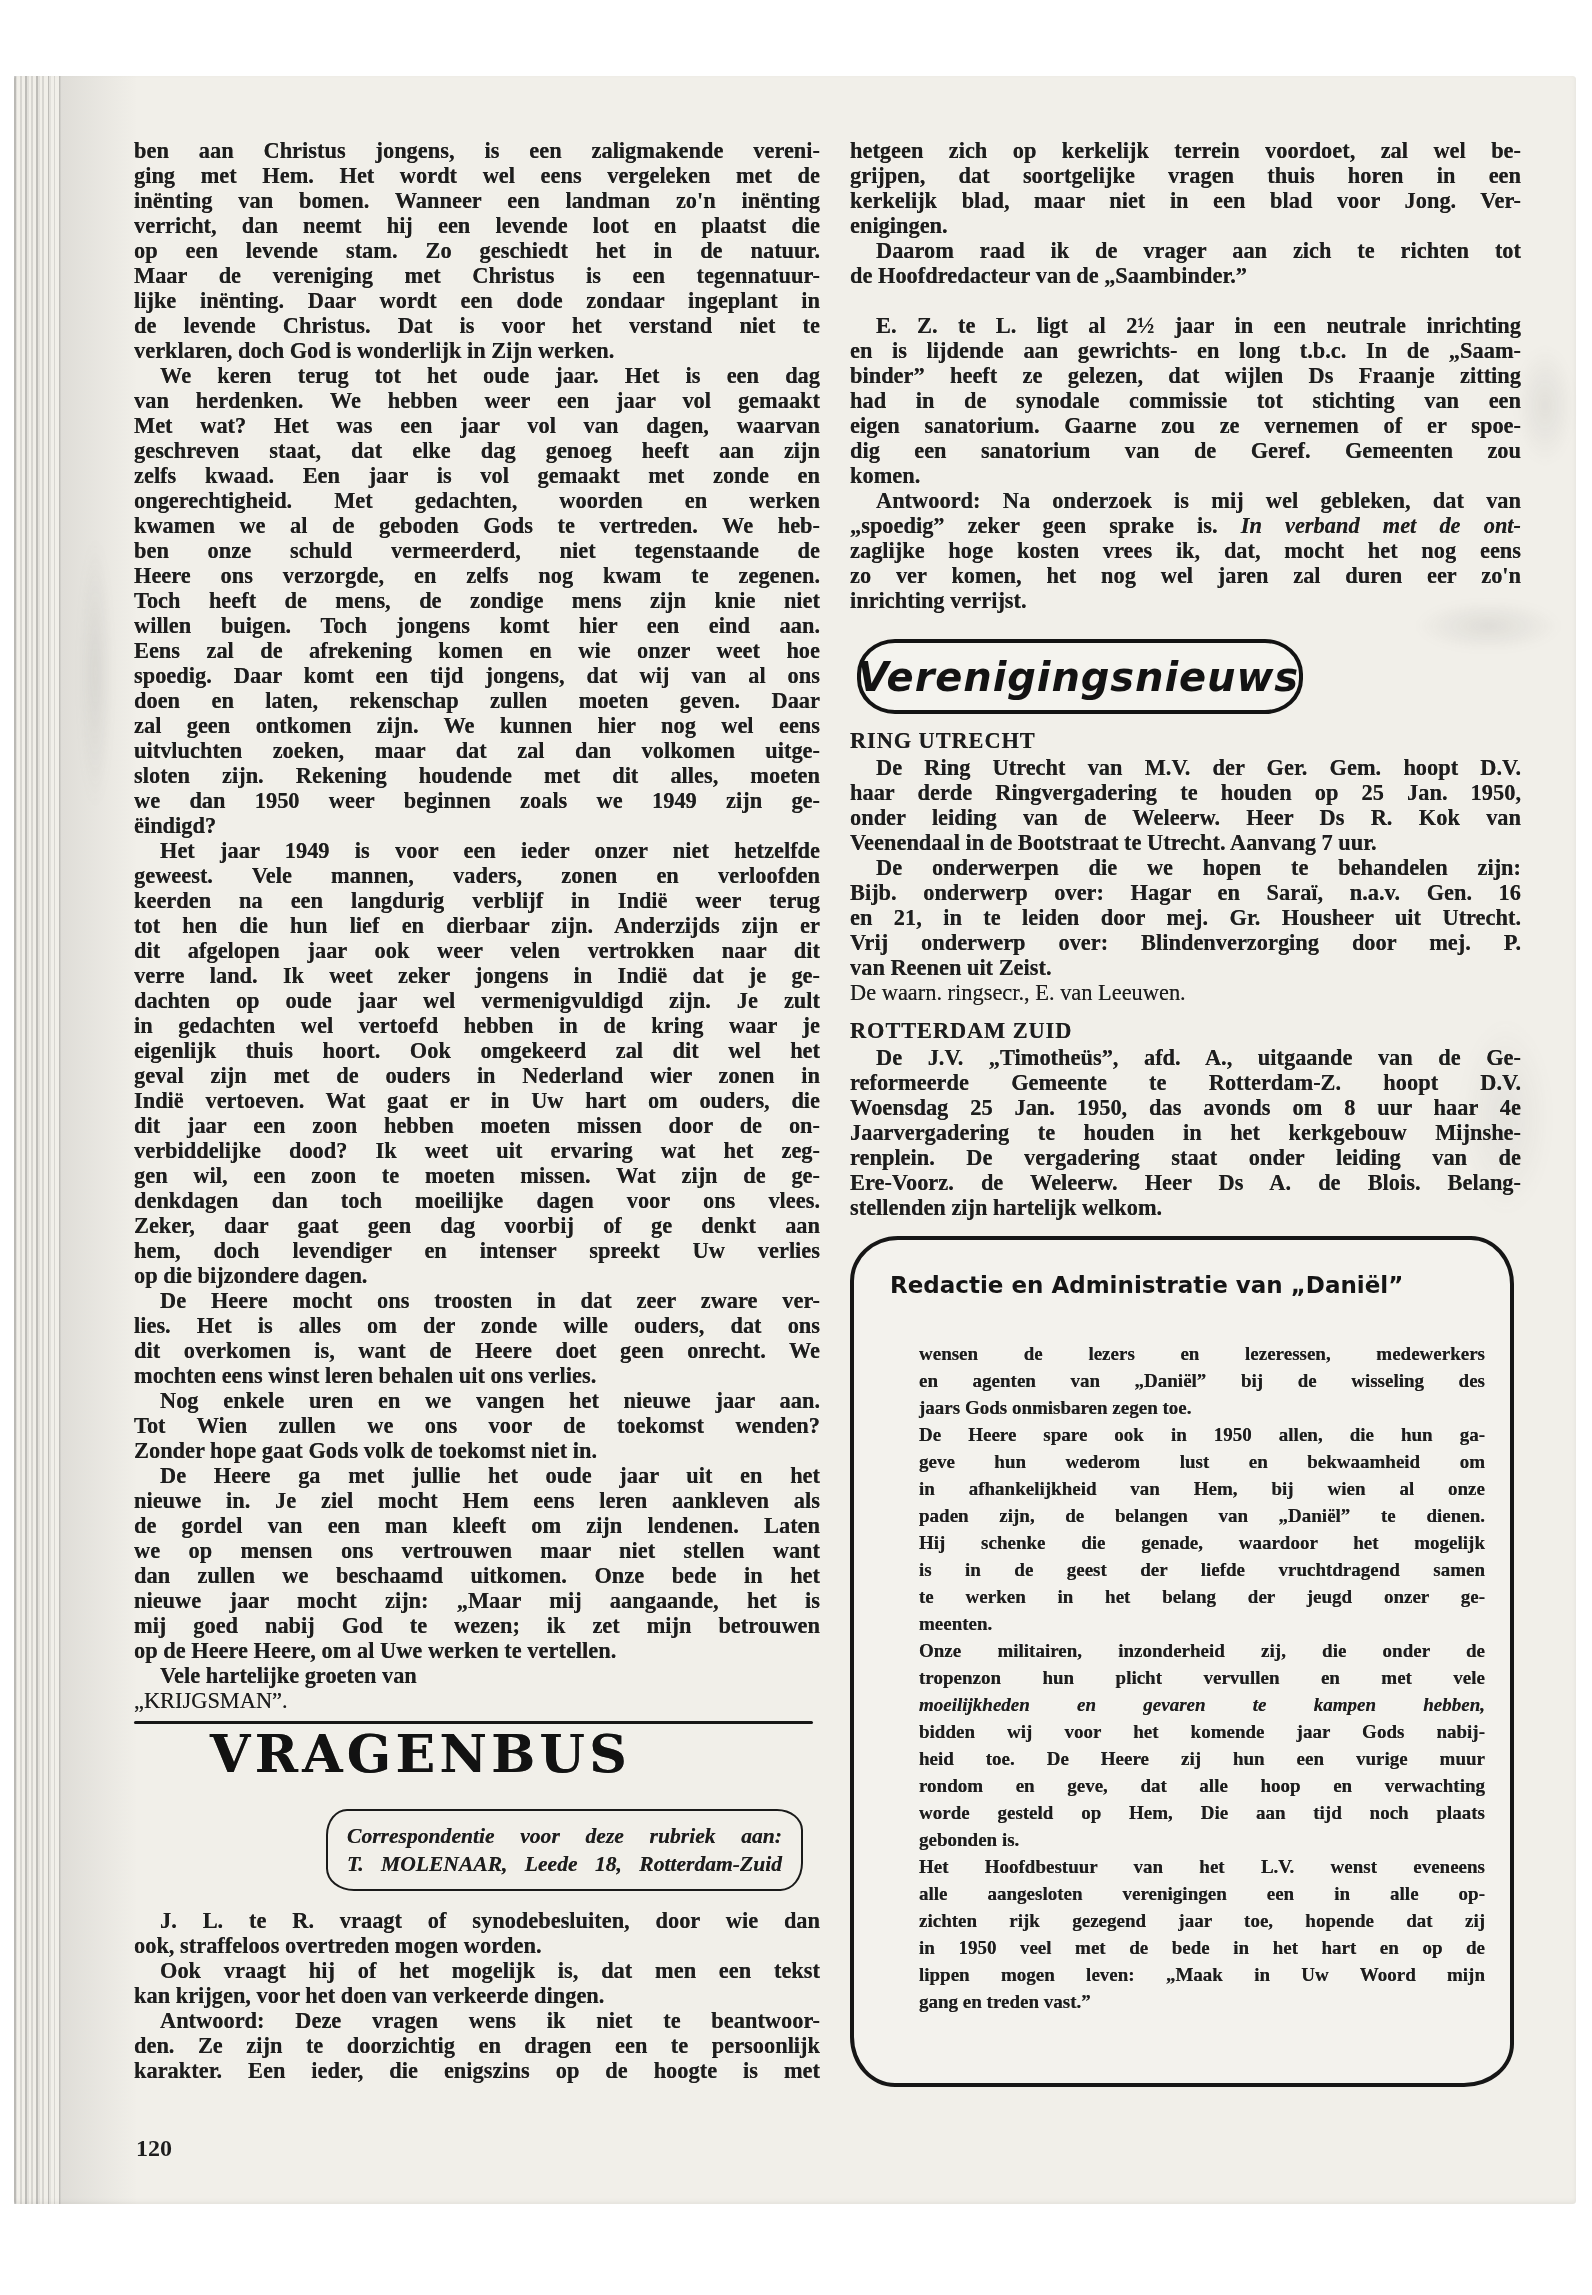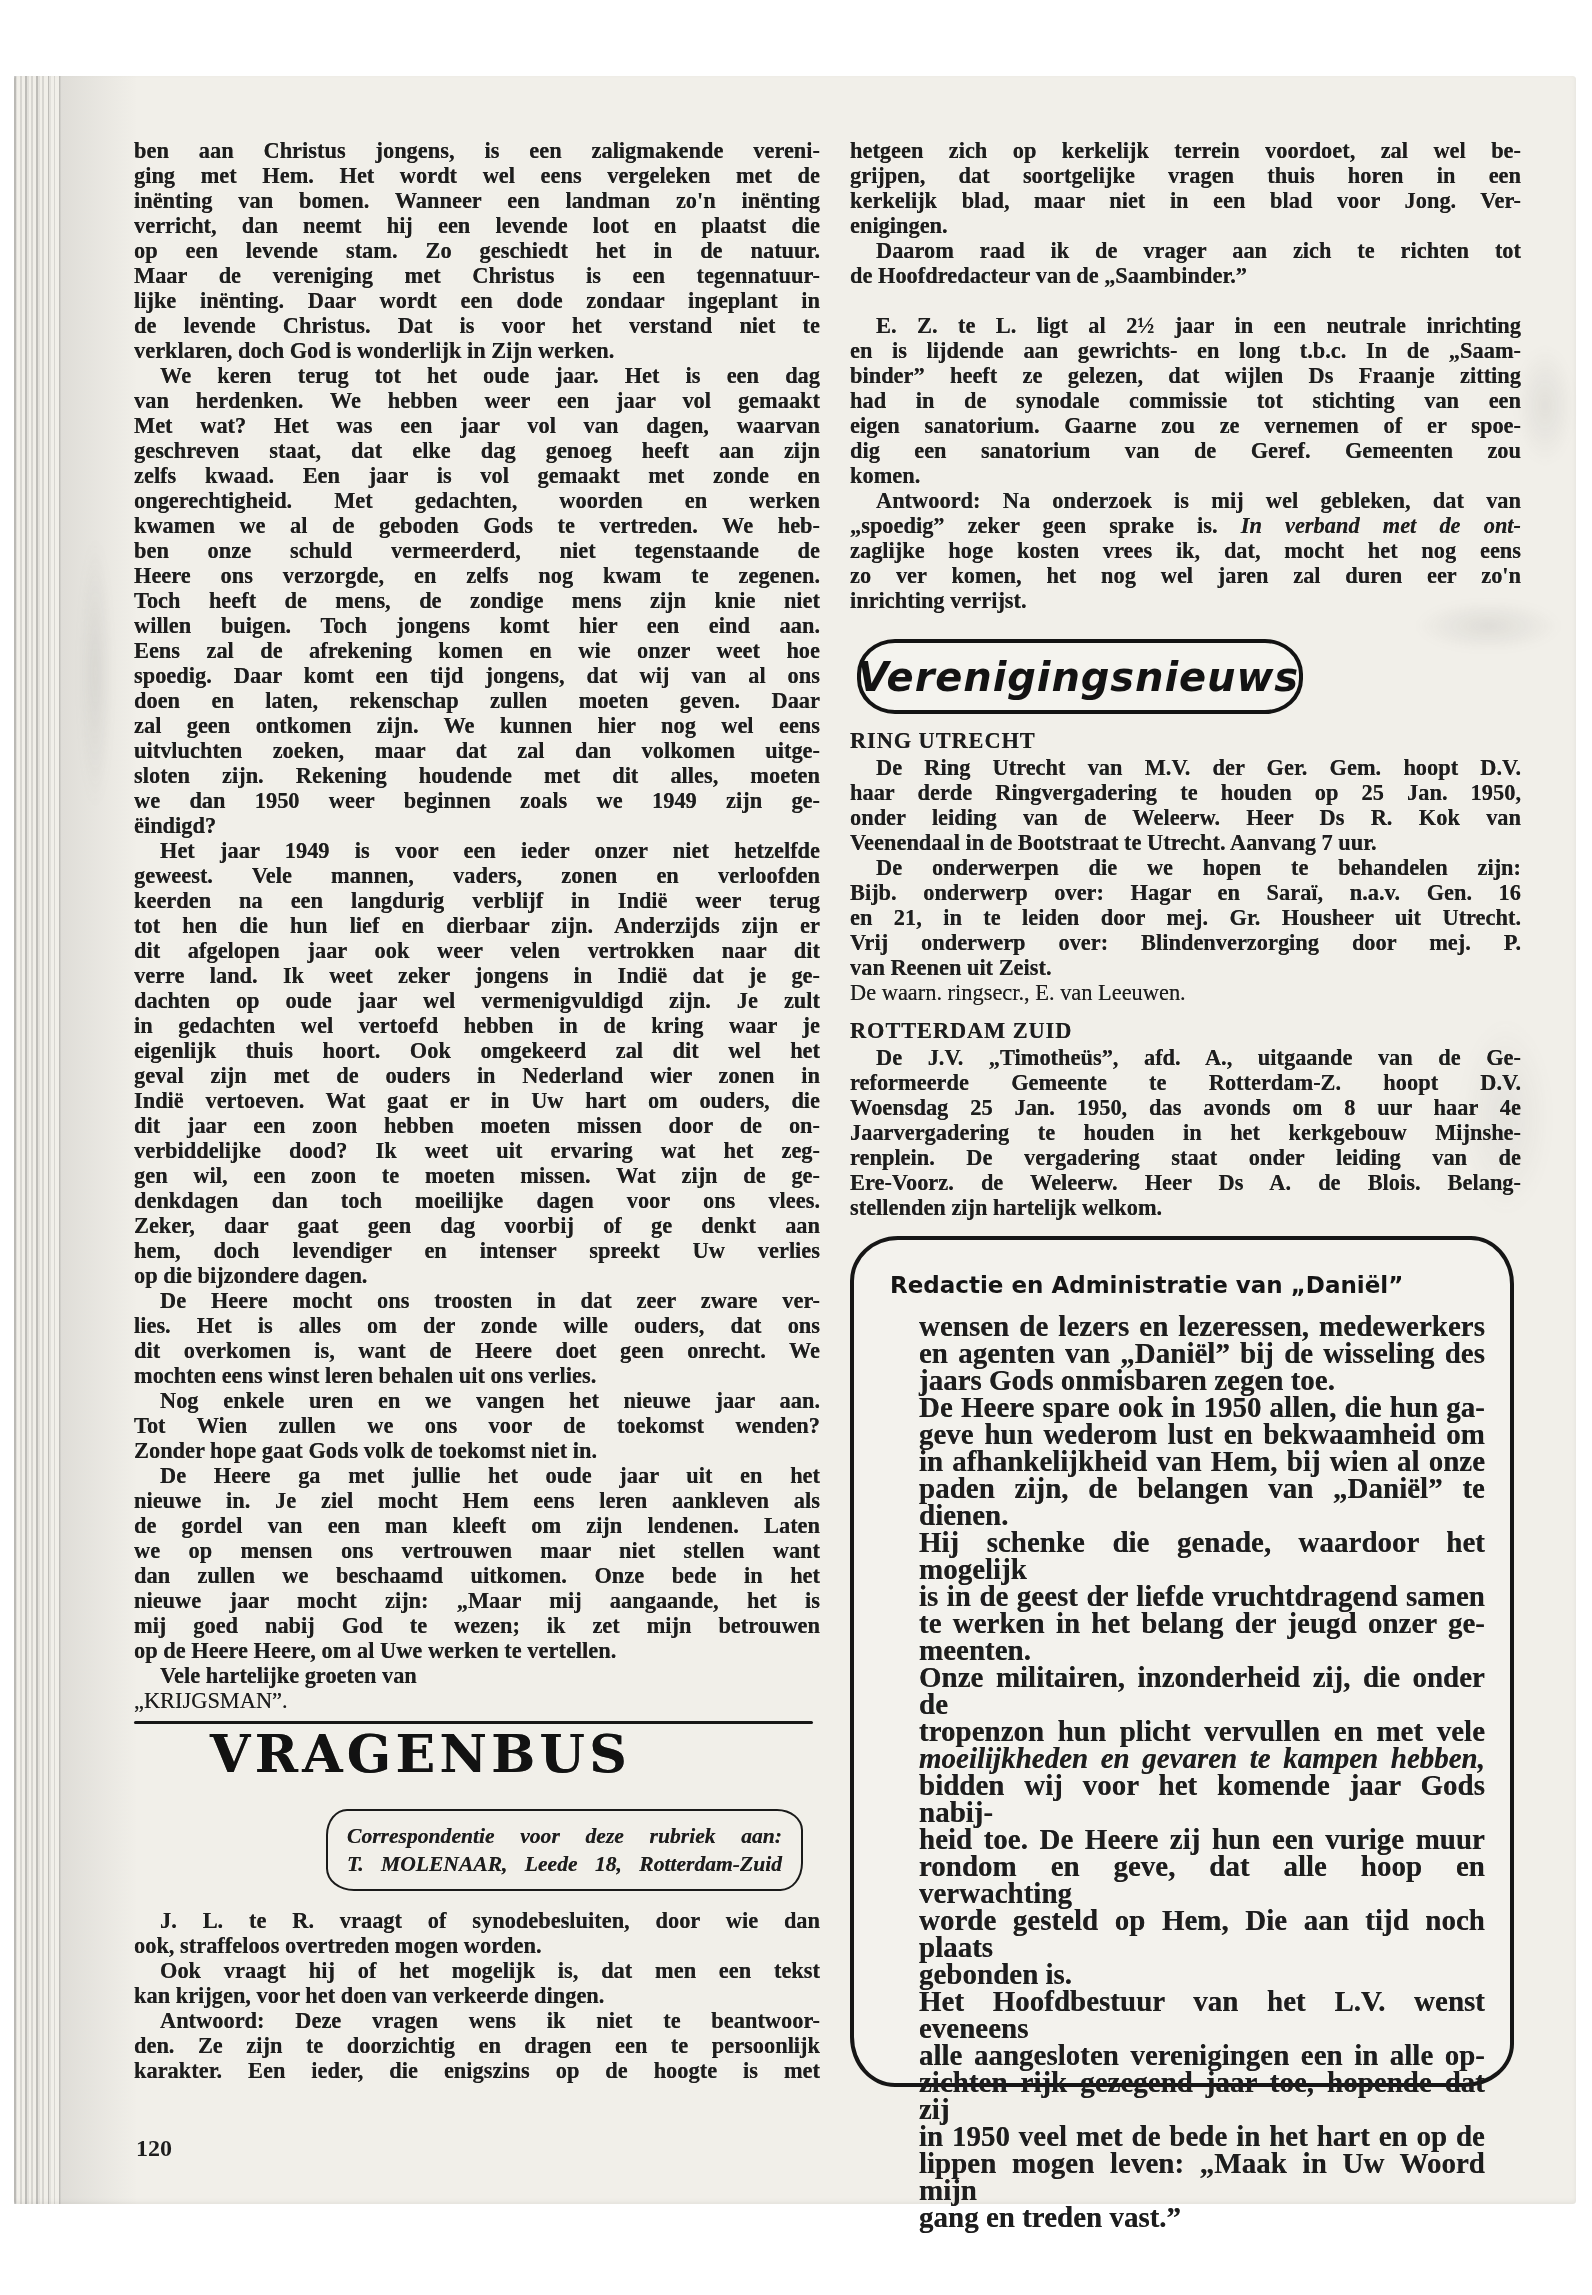--- a/index.html
+++ b/index.html
@@ -45,22 +45,22 @@
   #rz-sect{top:1017px;}
   .sect-head{font-weight:bold;font-size:22.4px;letter-spacing:0.9px;line-height:28px;
          text-shadow:0 0 0.4px rgba(20,20,20,0.65);}
   .signoff{text-align:center;padding-right:3.5px;}
   #daniel-box{position:absolute;left:850px;top:1236px;width:664px;height:851px;
          border:4.3px solid #161616;box-sizing:border-box;
          border-radius:48px 43px 50px 45px / 45px 48px 43px 50px;
          padding:28px 24px 13px 36px;background:rgba(255,255,255,0.18);}
   #daniel-head{font-family:"DejaVu Sans","Liberation Sans",sans-serif;
          font-weight:bold;font-size:23px;line-height:35px;color:#151515;letter-spacing:0;}
-  #daniel-body{margin-top:10px;margin-left:29px;width:566px;
-         font-size:29px;line-height:27px;text-shadow:0 0 0.4px rgba(20,20,20,0.65);}
+  #daniel-body{margin-top:37px;margin-left:29px;width:566px;
+         font-size:19px;line-height:27px;text-shadow:0 0 0.4px rgba(20,20,20,0.65);}
 </style>
 </head>
 <body>
 
 <div id="stage">
   <div id="paper"></div>
   <div id="spine"></div>
   <div id="spine-fade"></div>
 
   <div class="smudge" style="left:1415px;top:600px;width:147px;height:52px;background:radial-gradient(rgba(90,90,90,.12),rgba(0,0,0,0) 70%);"></div>

